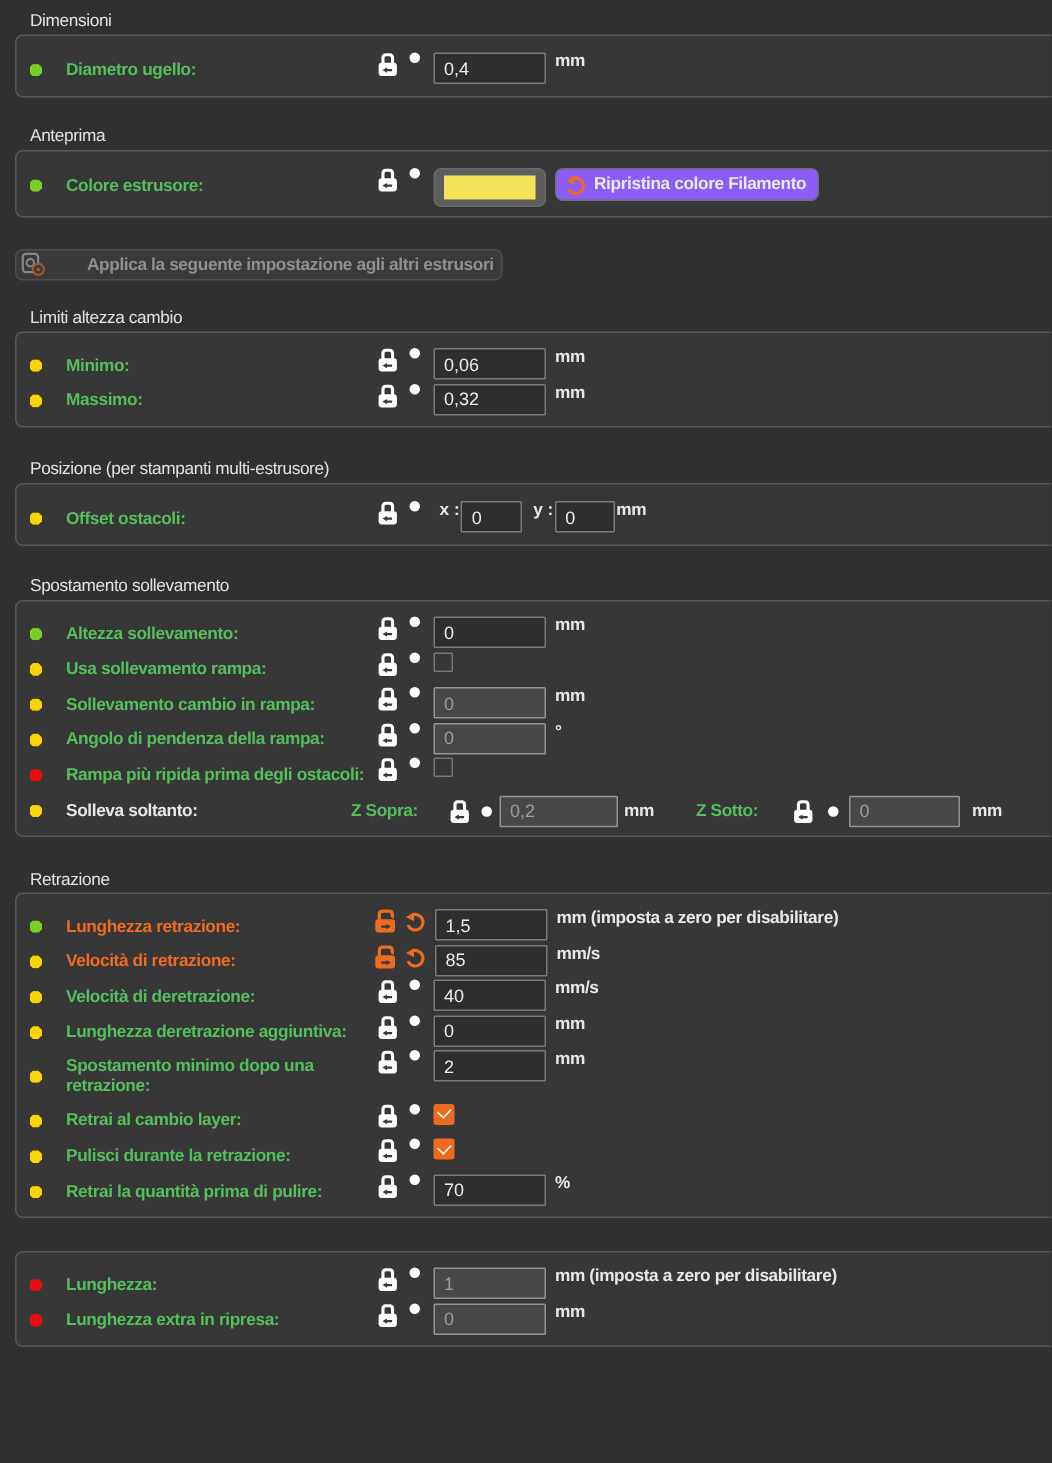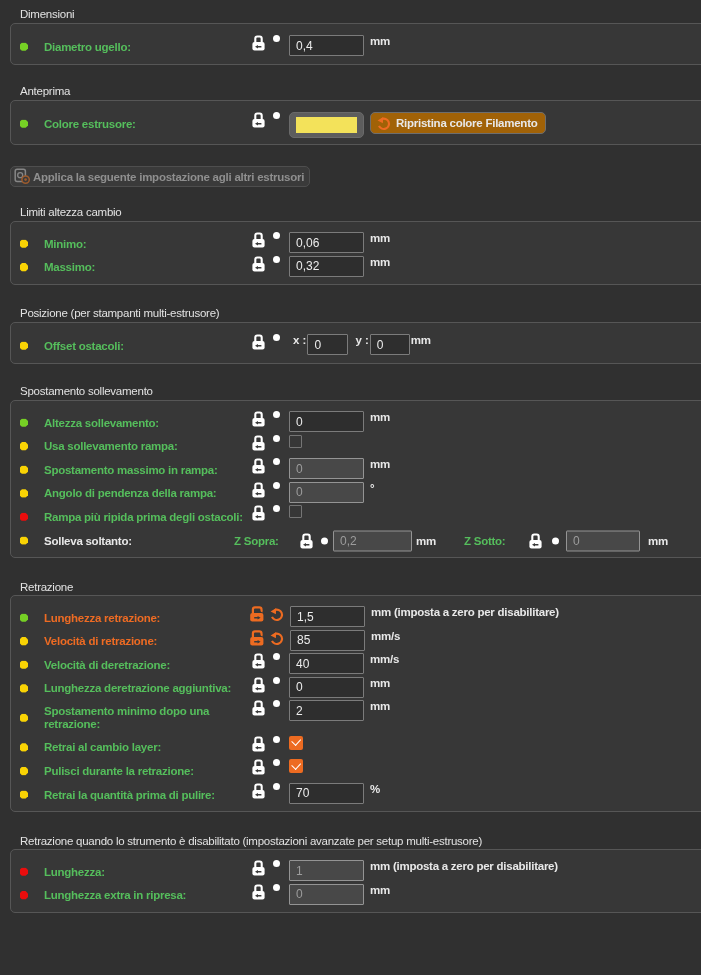--- a/index.html
+++ b/index.html
@@ -102,32 +102,32 @@
 }
 
 .swatch {
   margin-left:5px; width:75px; height:26px; flex:none;
   background:#5d5d5d; border-radius:5px; border:1px solid #6a6a6a;
   display:flex; align-items:center; justify-content:center;
 }
 .swatch-fill { width:61px; height:16px; background:#f3e25a; }
 .btn {
   margin-left:6px; height:22px; flex:none;
-  background:#a16207; border:1px solid #6e6e6e; border-radius:5px;
+  background:#8b5cf6; border:1px solid #6e6e6e; border-radius:5px;
   display:flex; align-items:center; padding:0 7px 0 5px;
   color:#e8e8e8; cursor:pointer; font-family:inherit;
 }
 .btn-ico { width:16px; height:16px; display:flex; align-items:center; }
 .btn-lbl { margin-left:4px; font-size:11.5px; font-weight:700; letter-spacing:-0.25px; }
 
 .apply {
   position:absolute; left:10px; height:21px;
   background:#3a3a3a; border:1px solid #4e4e4e; border-radius:5px;
   display:flex; align-items:center; padding:0 5px 0 3px;
-  color:#8f8f8f; font-family:inherit;
+  color:#8f8f8f; font-family:inherit;gap:25px;
 }
 .apply-ico { width:17px; height:17px; display:flex; align-items:center; }
 .apply-lbl { margin-left:2px; font-size:11.5px; font-weight:700; letter-spacing:-0.25px; white-space:nowrap; }
 </style>
 </head>
 <body>
 
 <svg width="0" height="0" style="position:absolute" aria-hidden="true">
     <defs>
       <symbol id="i-lock-closed" viewBox="0 0 13 16">
@@ -304,21 +304,21 @@
             </svg>
           </span>
 <span class="marker">
             <span class="bdot"></span>
           </span>
 <span class="cb"></span>
 </div>
 </div>
 <div class="row">
 <span class="dot d-yellow"></span>
-<span class="lbl">Spostamento massimo in rampa:</span>
+<span class="lbl">Sollevamento cambio in rampa:</span>
 <div class="ctrl">
 <span class="lock">
             <svg width="13" height="16">
               <use href="#i-lock-closed"></use>
             </svg>
           </span>
 <span class="marker">
             <span class="bdot"></span>
           </span>
 <input class="field dis" disabled="" value="0" style="">
@@ -509,21 +509,20 @@
 <span class="marker">
             <span class="bdot"></span>
           </span>
 <input class="field" value="70" style="">
 <span class="unit">%</span>
 </div>
 </div>
 </div>
   </div>
 <div class="section" style="top:834px">
-<div class="sec-title">Retrazione quando lo strumento è disabilitato (impostazioni avanzate per setup multi-estrusore)</div>
 <div class="box" style="min-height:64px;padding-top:10px;margin-top:0px">
 <div class="row">
 <span class="dot d-red"></span>
 <span class="lbl">Lunghezza:</span>
 <div class="ctrl">
 <span class="lock">
             <svg width="13" height="16">
               <use href="#i-lock-closed"></use>
             </svg>
           </span>

